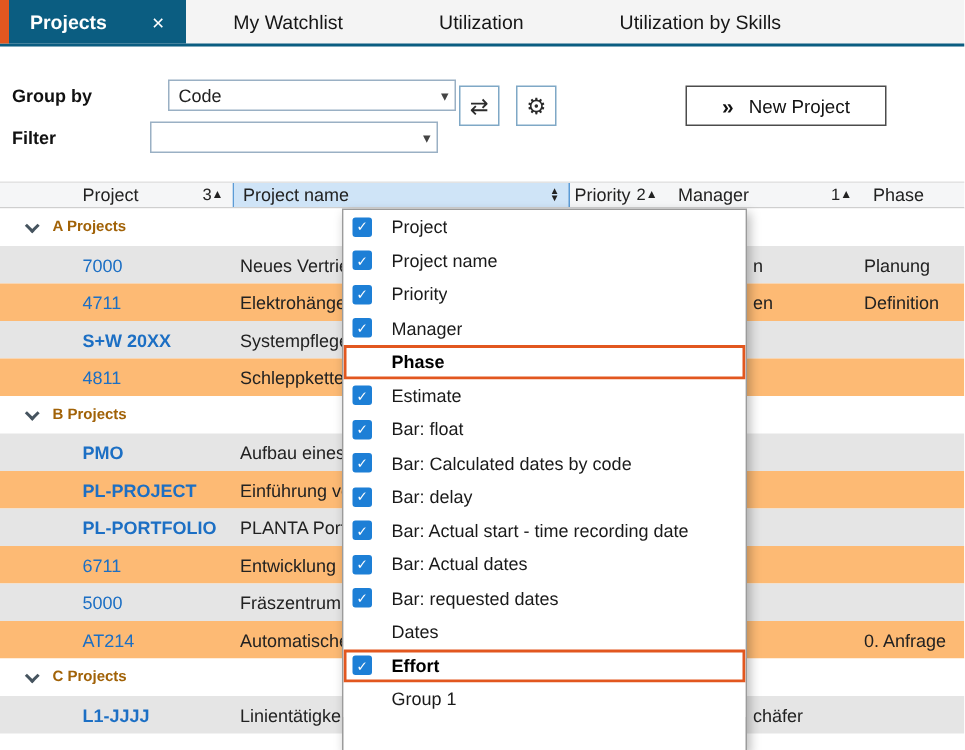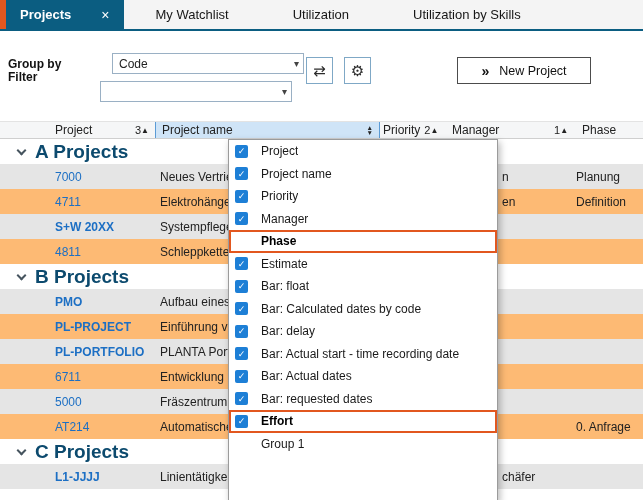--- a/index.html
+++ b/index.html
@@ -54,21 +54,21 @@
   .name-hdr .spinner{ margin-left:auto; display:flex; flex-direction:column; align-items:center;
     line-height:5.5px; font-size:6.5px; color:#222; cursor:pointer; }
   .thead .c-phase{ padding-left:0; }
   .phase-hdr-sort{ margin-left:2px; }
   .phase-hdr-label{ margin-left:14px; }
 
   .tbody{ position:absolute; top:139px; left:0; right:0; bottom:0; overflow:hidden; background:#fff; }
   .grow{ height:25px; display:flex; align-items:center; background:#fff; cursor:pointer; }
   .chev{ width:7px; height:7px; border-right:2px solid #46545f; border-bottom:2px solid #46545f;
     transform:rotate(45deg); margin-left:18px; margin-right:10px; margin-top:-3px; flex:none; }
-  .glabel{ font-weight:bold; font-size:19px; color:#0c4a6e; white-space:nowrap; }
+  .glabel{ font-weight:bold; font-size:10px; color:#a16207; white-space:nowrap; }
   .row{ height:25px; display:flex; align-items:center; background:#fdba74; }
   .row.stripe{ background:#e5e5e5; }
   .row .c-code{ color:var(--link); cursor:pointer; }
   .row .c-code.bold{ font-weight:bold; }
 
   
   .colmenu{ position:absolute; left:228px; top:139px; width:270px; height:362px;
     background:#fff; border:1px solid #9b9b9b; box-shadow:2px 3px 7px rgba(0,0,0,.28); z-index:5; overflow:hidden; }
   .mitem{ height:22.5px; display:flex; align-items:center; padding:0 6px; cursor:pointer; background:#fff; }
   .mitem .cb{ width:13px; height:13px; background:var(--checkbox); border-radius:2px; color:#fff;
@@ -98,21 +98,21 @@
     <div class="tab plain">
       <span>Utilization by Skills</span>
     </div>
   </div>
 
   <div class="toolbar-label" style="left:8px; top:57px;">Group by</div>
   <div class="combo" style="left:112px; top:53px;">
     <span class="val">Code</span>
     <span class="arrow">▾</span>
   </div>
-  <div class="toolbar-label" style="left:8px; top:70px;">Filter</div>
+  <div class="toolbar-label" style="left:8px; top:85px;">Filter</div>
   <div class="combo" style="left:100px; top:81px;">
     <span class="val"></span>
     <span class="arrow">▾</span>
   </div>
   <div class="iconbtn" style="left:306px; top:57px;">
     <span>⇄</span>
   </div>
   <div class="iconbtn" style="left:344px; top:57px;">
     <span>⚙</span>
   </div>
@@ -294,20 +294,24 @@
         <span class="mlabel">Bar: Actual start - time recording date</span>
       </div>
       <div class="mitem">
         <span class="cb">✓</span>
         <span class="mlabel">Bar: Actual dates</span>
       </div>
       <div class="mitem">
         <span class="cb">✓</span>
         <span class="mlabel">Bar: requested dates</span>
       </div>
+      <div class="mitem unchecked">
+        <span class="cb">✓</span>
+        <span class="mlabel">Dates</span>
+      </div>
       <div class="mitem hl">
         <span class="cb">✓</span>
         <span class="mlabel">Effort</span>
       </div>
       <div class="mitem unchecked">
         <span class="cb">✓</span>
         <span class="mlabel">Group 1</span>
       </div>
     </div>
 

